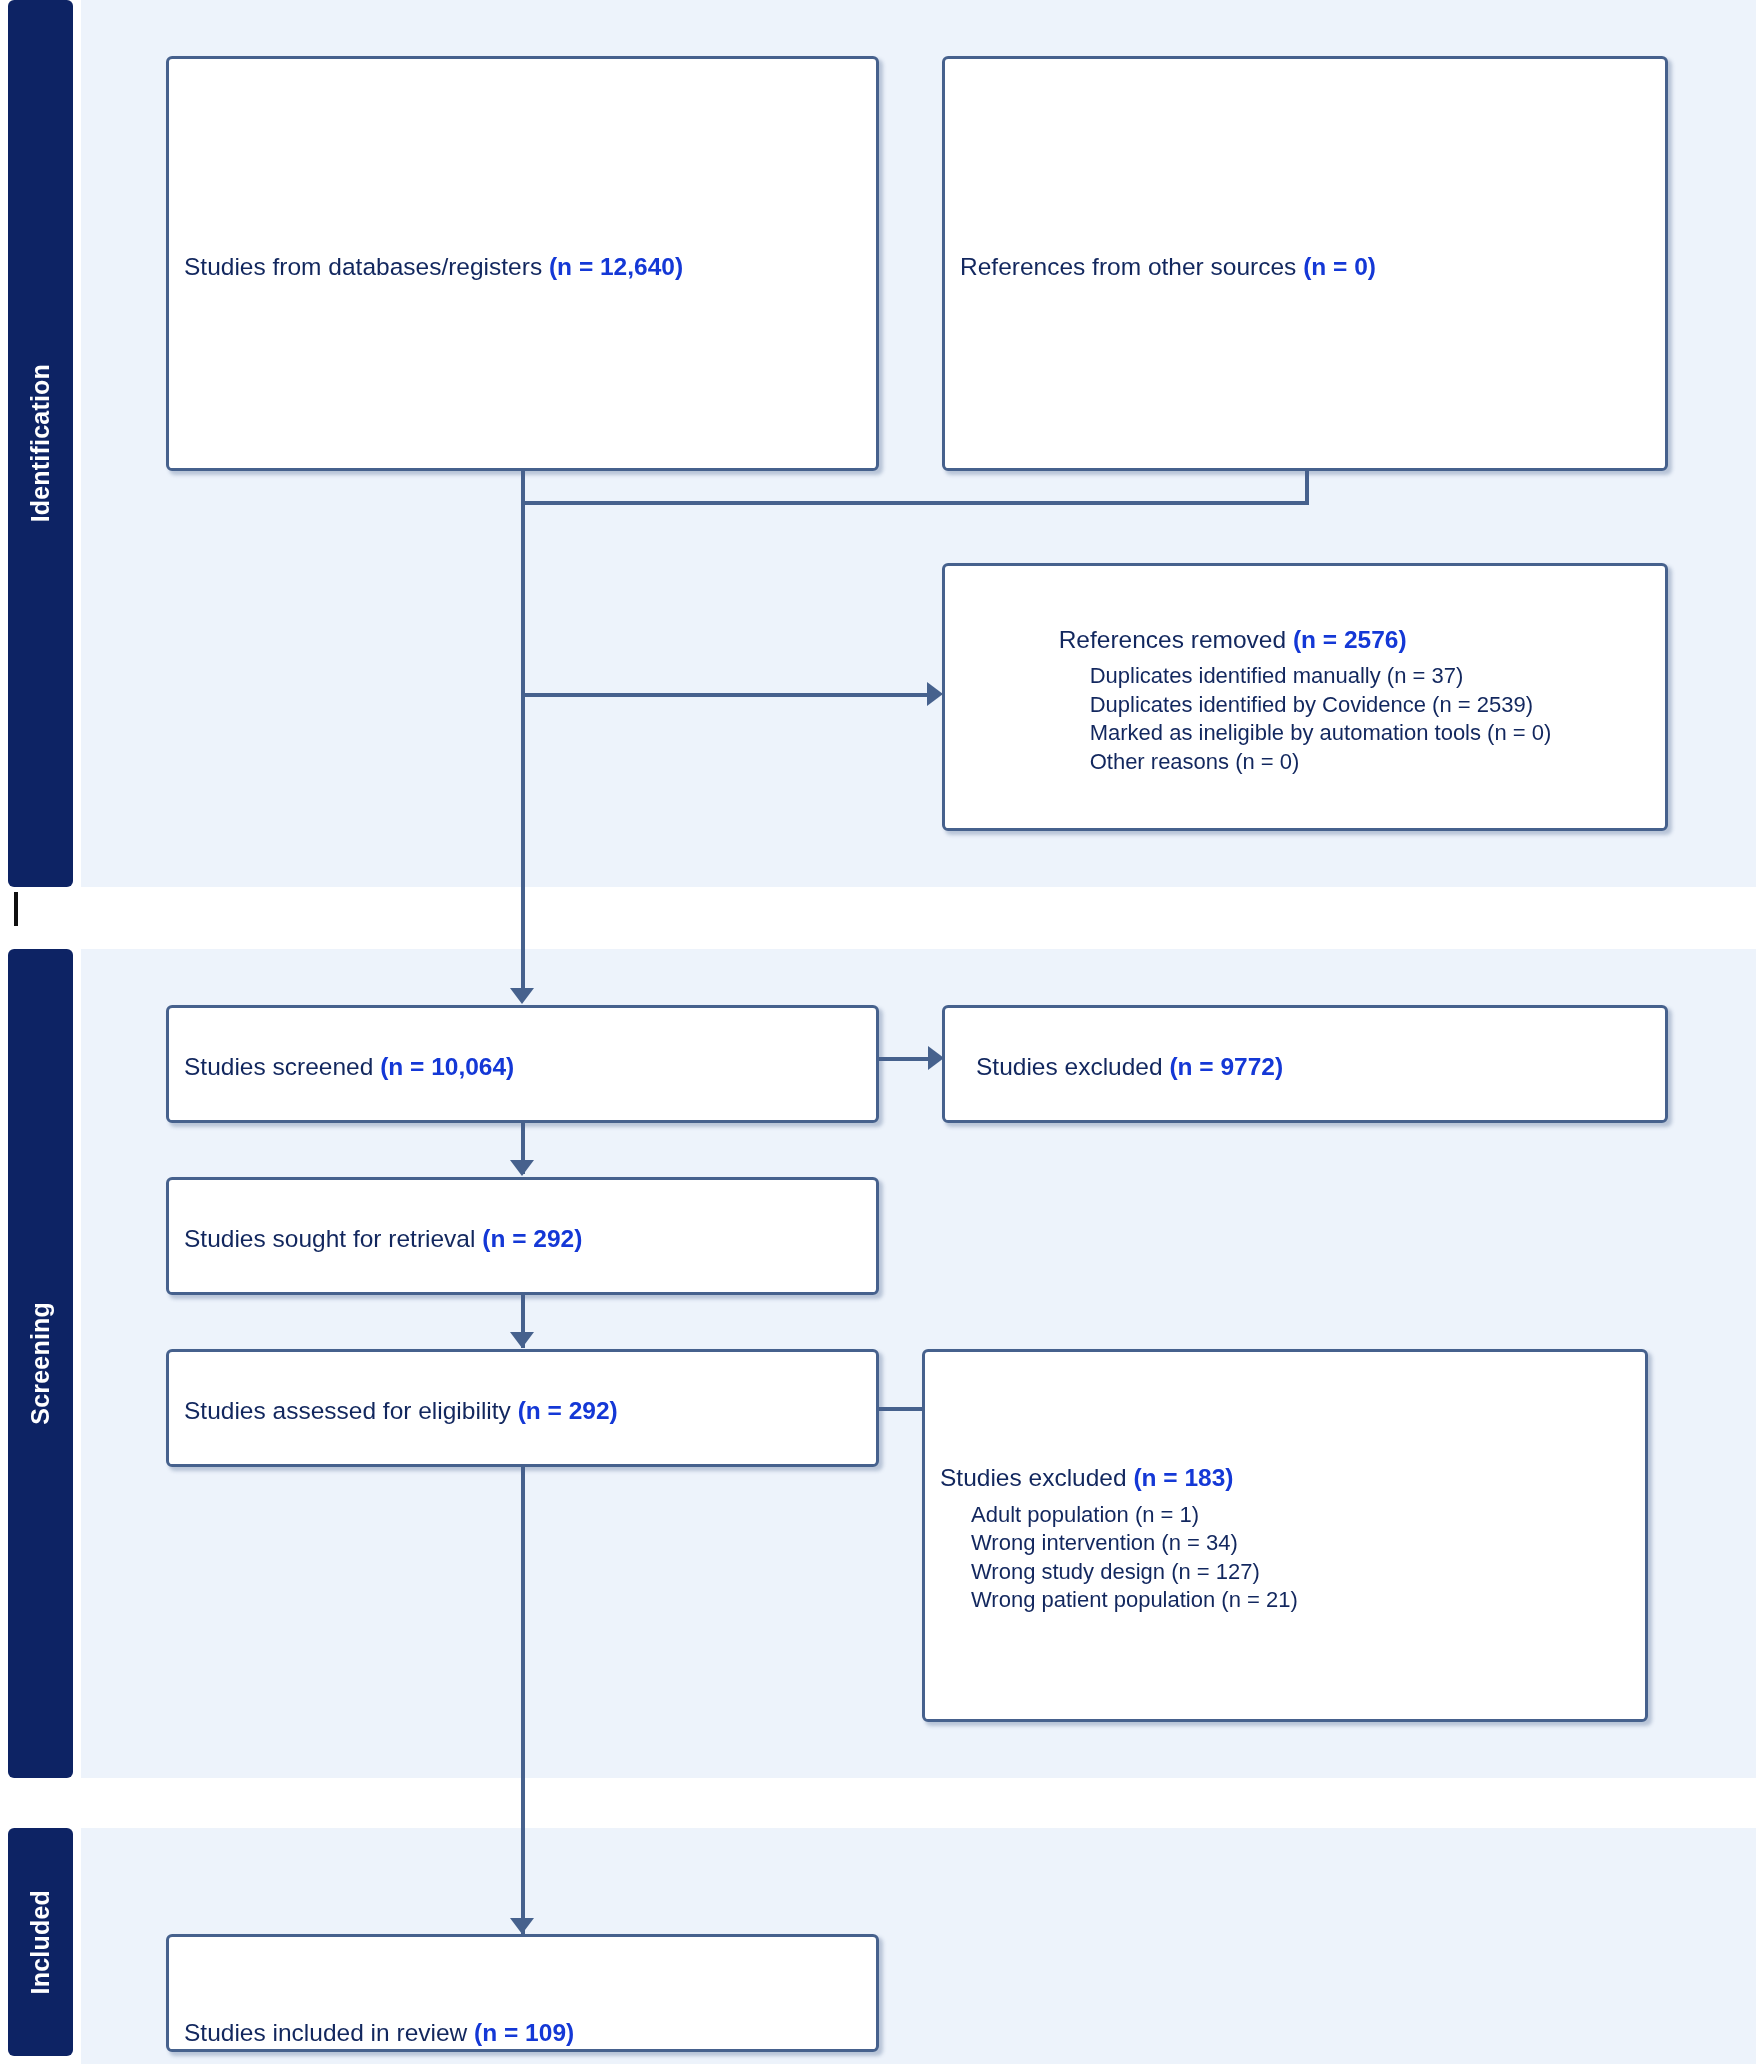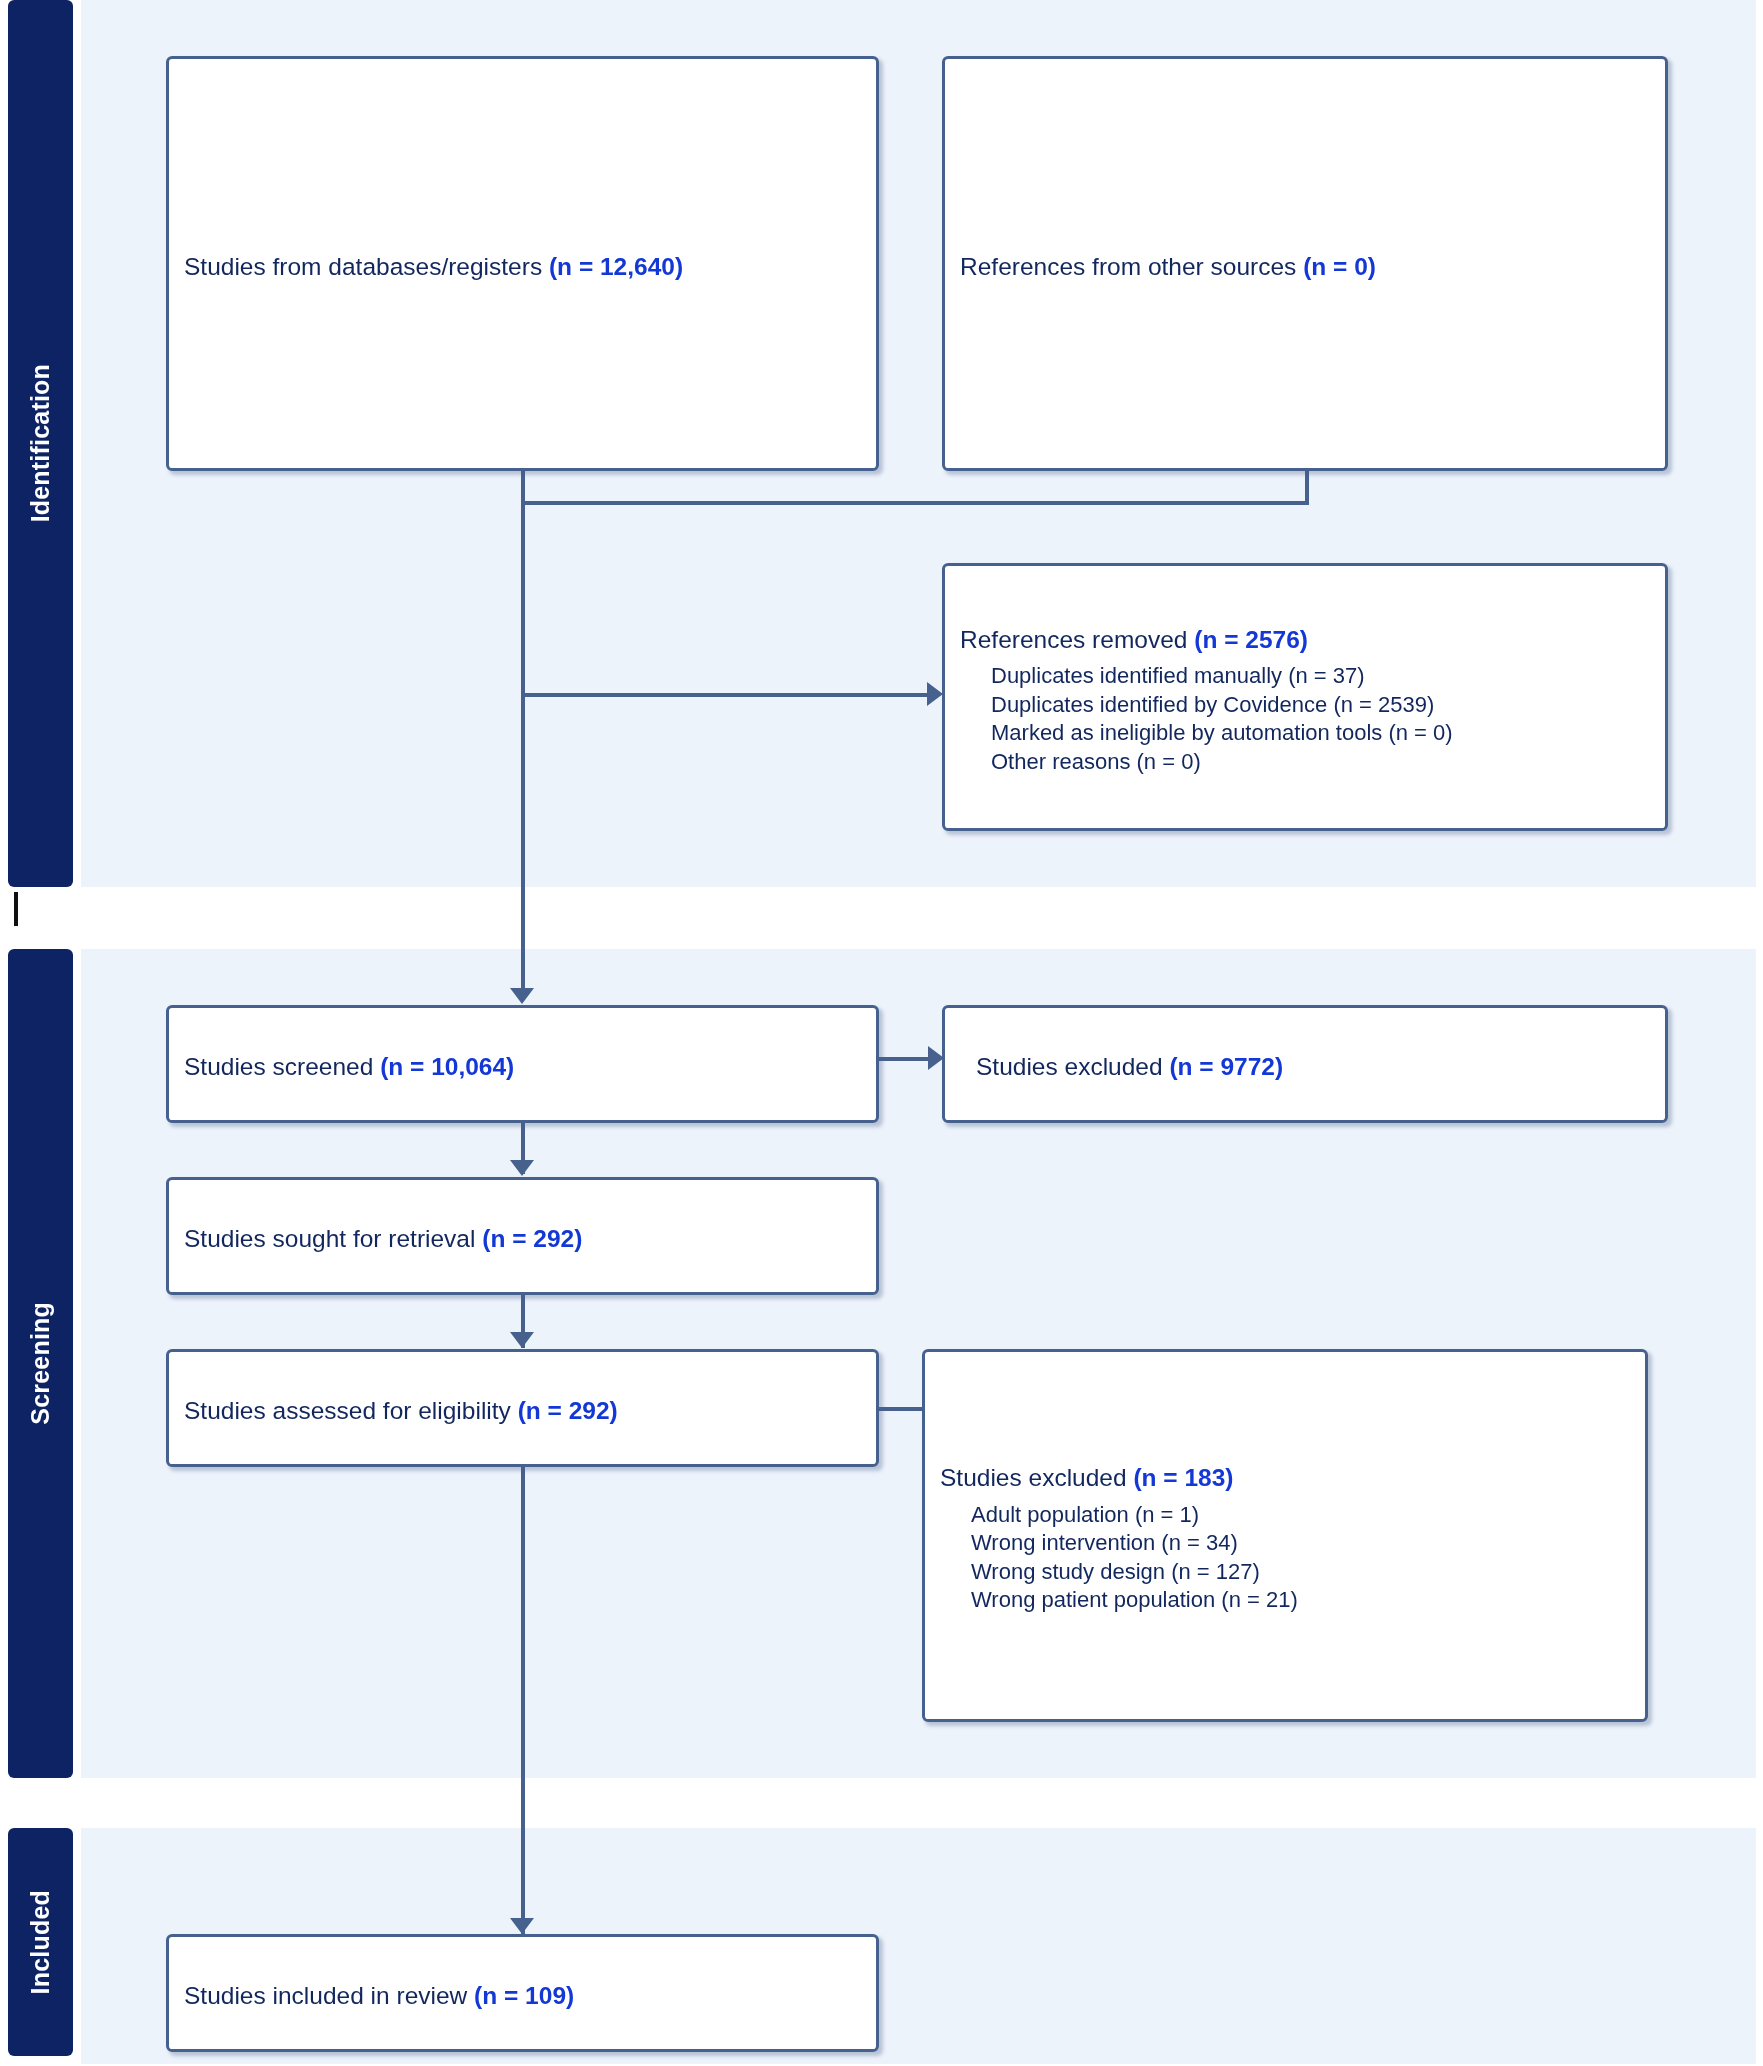--- a/index.html
+++ b/index.html
@@ -173,21 +173,21 @@
 
   <div class="node" style="left:942px; top:56px; width:726px; height:415px;">
     <div class="node-inner">
       <div class="node-title">
         <span>References from other sources </span>
         <span class="nval">(n = 0)</span>
       </div>
     </div>
   </div>
 
-  <div class="node" style="left:942px; top:563px; width:726px; height:268px;">
+  <div class="node" style="left:942px; top:563px; width:726px; height:268px;align-items:center;">
     <div class="node-inner">
       <div class="node-title">
         <span>References removed </span>
         <span class="nval">(n = 2576)</span>
       </div>
       <div class="node-sub">
         <div class="node-sub-item">Duplicates identified manually (n = 37)</div>
         <div class="node-sub-item">Duplicates identified by Covidence (n = 2539)</div>
         <div class="node-sub-item">Marked as ineligible by automation tools (n = 0)</div>
         <div class="node-sub-item">Other reasons (n = 0)</div>
@@ -239,21 +239,21 @@
       </div>
       <div class="node-sub">
         <div class="node-sub-item">Adult population (n = 1)</div>
         <div class="node-sub-item">Wrong intervention (n = 34)</div>
         <div class="node-sub-item">Wrong study design (n = 127)</div>
         <div class="node-sub-item">Wrong patient population (n = 21)</div>
       </div>
     </div>
   </div>
 
-  <div class="node" style="left:166px; top:1934px; width:713px; height:118px;">
+  <div class="node" style="left:166px; top:1934px; width:713px; height:118px;justify-content:flex-end;">
     <div class="node-inner">
       <div class="node-title">
         <span>Studies included in review </span>
         <span class="nval">(n = 109)</span>
       </div>
     </div>
   </div>
 
 </div>
 

